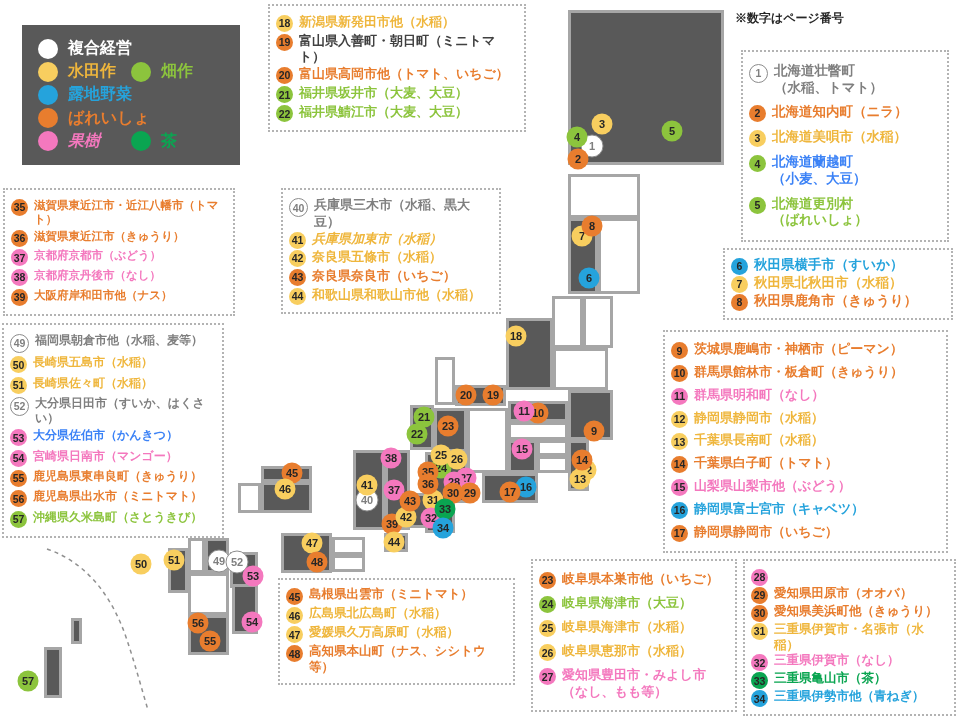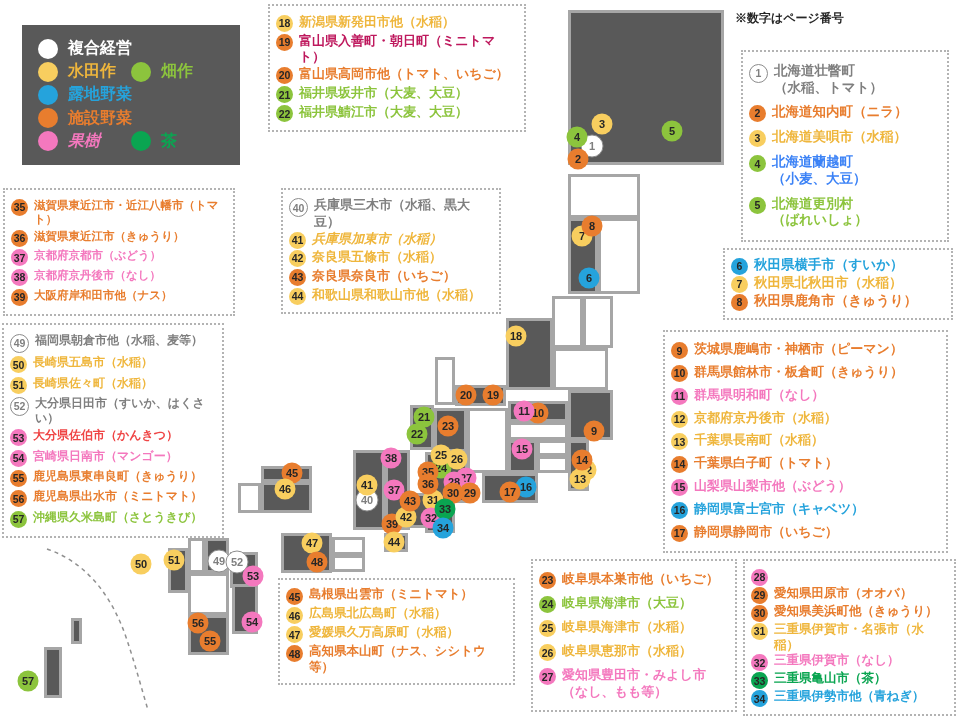--- a/index.html
+++ b/index.html
@@ -161,21 +161,21 @@
       </div>
       <div class="lrow">
         <div class="litem">
           <div class="lcircle" style="background: rgb(37, 163, 220);"></div>
           <span style="color: rgb(37, 163, 220);">露地野菜</span>
         </div>
       </div>
       <div class="lrow">
         <div class="litem">
           <div class="lcircle" style="background: rgb(232, 125, 46);"></div>
-          <span style="color: rgb(232, 125, 46);">施設野菜</span>
+          <span style="color: rgb(232, 125, 46);">ばれいしょ</span>
         </div>
       </div>
       <div class="lrow">
         <div class="litem">
           <div class="lcircle" style="background: rgb(244, 120, 190);"></div>
           <span style="color: rgb(244, 120, 190); font-style: italic;">果樹</span>
         </div>
         <div class="litem">
           <div class="lcircle" style="background: rgb(10, 165, 81);"></div>
           <span style="color: rgb(10, 165, 81);">茶</span>
@@ -186,21 +186,21 @@
   <div id="boxes">
       <div class="box box-hokuriku" style="left: 268px; top: 4px; width: 258px; height: 128px;">
         <div class="item">
           <span class="num" style="background: rgb(248, 206, 95); color: rgb(38, 38, 38);">18</span>
           <span class="txt" style="color: rgb(239, 182, 60);">
             <div>新潟県新発田市他（水稲）</div>
           </span>
         </div>
         <div class="item">
           <span class="num" style="background: rgb(232, 125, 46); color: rgb(38, 38, 38);">19</span>
-          <span class="txt" style="color: #be185d; font-family: Liberation Serif, serif;">
+          <span class="txt" style="color: #404040; font-family: Liberation Serif, serif;">
             <div>富山県入善町・朝日町（ミニトマト）</div>
           </span>
         </div>
         <div class="item">
           <span class="num" style="background: rgb(232, 125, 46); color: rgb(38, 38, 38);">20</span>
           <span class="txt" style="color: rgb(232, 125, 46);">
             <div>富山県高岡市他（トマト、いちご）</div>
           </span>
         </div>
         <div class="item">
@@ -286,21 +286,21 @@
         </div>
         <div class="item">
           <span class="num" style="background: rgb(244, 120, 190); color: rgb(38, 38, 38);">11</span>
           <span class="txt" style="color: rgb(244, 120, 190);">
             <div>群馬県明和町（なし）</div>
           </span>
         </div>
         <div class="item">
           <span class="num" style="background: rgb(248, 206, 95); color: rgb(38, 38, 38);">12</span>
           <span class="txt" style="color: rgb(239, 182, 60);">
-            <div>京都府京丹後市（水稲）</div>
+            <div>静岡県静岡市（水稲）</div>
           </span>
         </div>
         <div class="item">
           <span class="num" style="background: rgb(248, 206, 95); color: rgb(38, 38, 38);">13</span>
           <span class="txt" style="color: rgb(239, 182, 60);">
             <div>千葉県長南町（水稲）</div>
           </span>
         </div>
         <div class="item">
           <span class="num" style="background: rgb(232, 125, 46); color: rgb(38, 38, 38);">14</span>
@@ -411,21 +411,21 @@
           </span>
         </div>
         <div class="item">
           <span class="num" style="background: rgb(255, 255, 255); color: rgb(127, 127, 127); border: 1.5px solid rgb(140, 140, 140);">52</span>
           <span class="txt" style="color: rgb(127, 127, 127);">
             <div>大分県日田市（すいか、はくさい）</div>
           </span>
         </div>
         <div class="item">
           <span class="num" style="background: rgb(244, 120, 190); color: rgb(38, 38, 38);">53</span>
-          <span class="txt" style="color: #ef4444;">
+          <span class="txt" style="color: #3b82f6;">
             <div>大分県佐伯市（かんきつ）</div>
           </span>
         </div>
         <div class="item">
           <span class="num" style="background: rgb(244, 120, 190); color: rgb(38, 38, 38);">54</span>
           <span class="txt" style="color: rgb(244, 120, 190);">
             <div>宮崎県日南市（マンゴー）</div>
           </span>
         </div>
         <div class="item">

